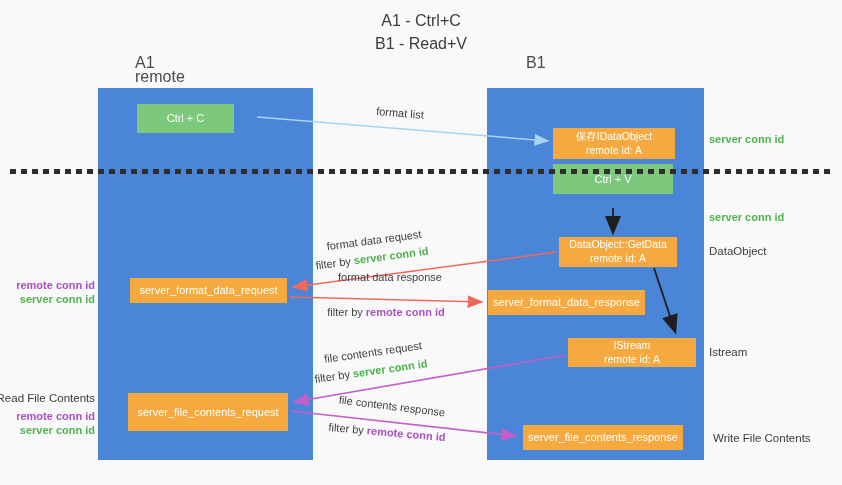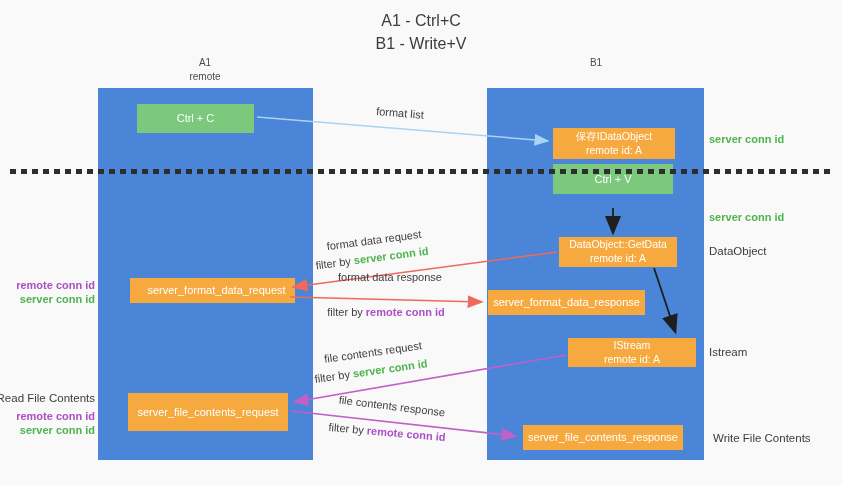--- a/index.html
+++ b/index.html
@@ -2,22 +2,22 @@
 <html><head>
 <meta charset="utf-8">
 <style>
   html,body{margin:0;padding:0;}
   body{background:#e8e8e8;font-family:"Liberation Sans", sans-serif;}
   #stage{position:relative;width:842px;height:485px;background:#f9f9f9;overflow:hidden;}
 
   .title{position:absolute;left:0;right:0;top:9px;text-align:center;
          font-size:16px;line-height:23px;color:#3c3c3c;}
 
-  .lifeline-header{position:absolute;width:140px;text-align:center;
-         font-size:10px;line-height:14px;color:#4a4a4a;}
+  .lifeline-header{position:absolute;width:140px;
+         font-size:16px;line-height:14px;color:#4a4a4a;}
 
   .col{position:absolute;top:88px;height:372px;background:#4a85d7;z-index:1;}
 
   .dashline{position:absolute;left:10px;width:822px;top:169px;height:5px;z-index:3;
          background:repeating-linear-gradient(90deg,#2d2d2d 0,#2d2d2d 6px,transparent 6px,transparent 11px);}
 
   .box{position:absolute;z-index:2;display:flex;flex-direction:column;
        align-items:center;justify-content:center;color:#ffffff;
        text-align:center;line-height:1.3;}
   .b-green{background:#7cc87c;font-size:11px;}
@@ -33,55 +33,55 @@
   .side.plain{font-size:11.5px;color:#3b3b3b;}
   .side.right-align{text-align:right;}
 </style>
 </head>
 <body>
 
 <div id="stage">
 
   <div class="title">
     <div>A1 - Ctrl+C</div>
-    <div>B1 - Write+V</div>
+    <div>B1 - Read+V</div>
   </div>
 
   <div class="lifeline-header" style="left:135px;top:56px;">
     <div>A1</div>
     <div>remote</div>
   </div>
   <div class="lifeline-header" style="left:526px;top:56px;">
     <div>B1</div>
   </div>
 
   <div class="col" style="left:98px;width:215px;"></div>
   <div class="col" style="left:487px;width:217px;"></div>
 
   <div class="dashline"></div>
 
-  <div class="box b-green" style="left:137px;top:104px;width:117px;height:29px;">
+  <div class="box b-green" style="left:137px;top:104px;width:97px;height:29px;">
     <span>Ctrl + C</span>
   </div>
 
   <div class="box b-orange" style="left:553px;top:128px;width:122px;height:31px;">
     <span>保存IDataObject</span>
     <span>remote id: A</span>
   </div>
 
   <div class="box b-green" style="left:553px;top:164px;width:120px;height:30px;">
     <span>Ctrl + V</span>
   </div>
 
   <div class="box b-orange" style="left:559px;top:237px;width:118px;height:30px;">
     <span>DataObject::GetData</span>
     <span>remote id: A</span>
   </div>
 
-  <div class="box b-orange" style="left:130px;top:278px;width:157px;height:25px;font-size:11px;padding-left:8px;">
+  <div class="box b-orange" style="left:130px;top:278px;width:157px;height:25px;font-size:11px;">
     <span>server_format_data_request</span>
   </div>
 
   <div class="box b-orange" style="left:488px;top:290px;width:157px;height:25px;font-size:11px;">
     <span>server_format_data_response</span>
   </div>
 
   <div class="box b-orange" style="left:568px;top:338px;width:128px;height:29px;">
     <span>IStream</span>
     <span>remote id: A</span>

